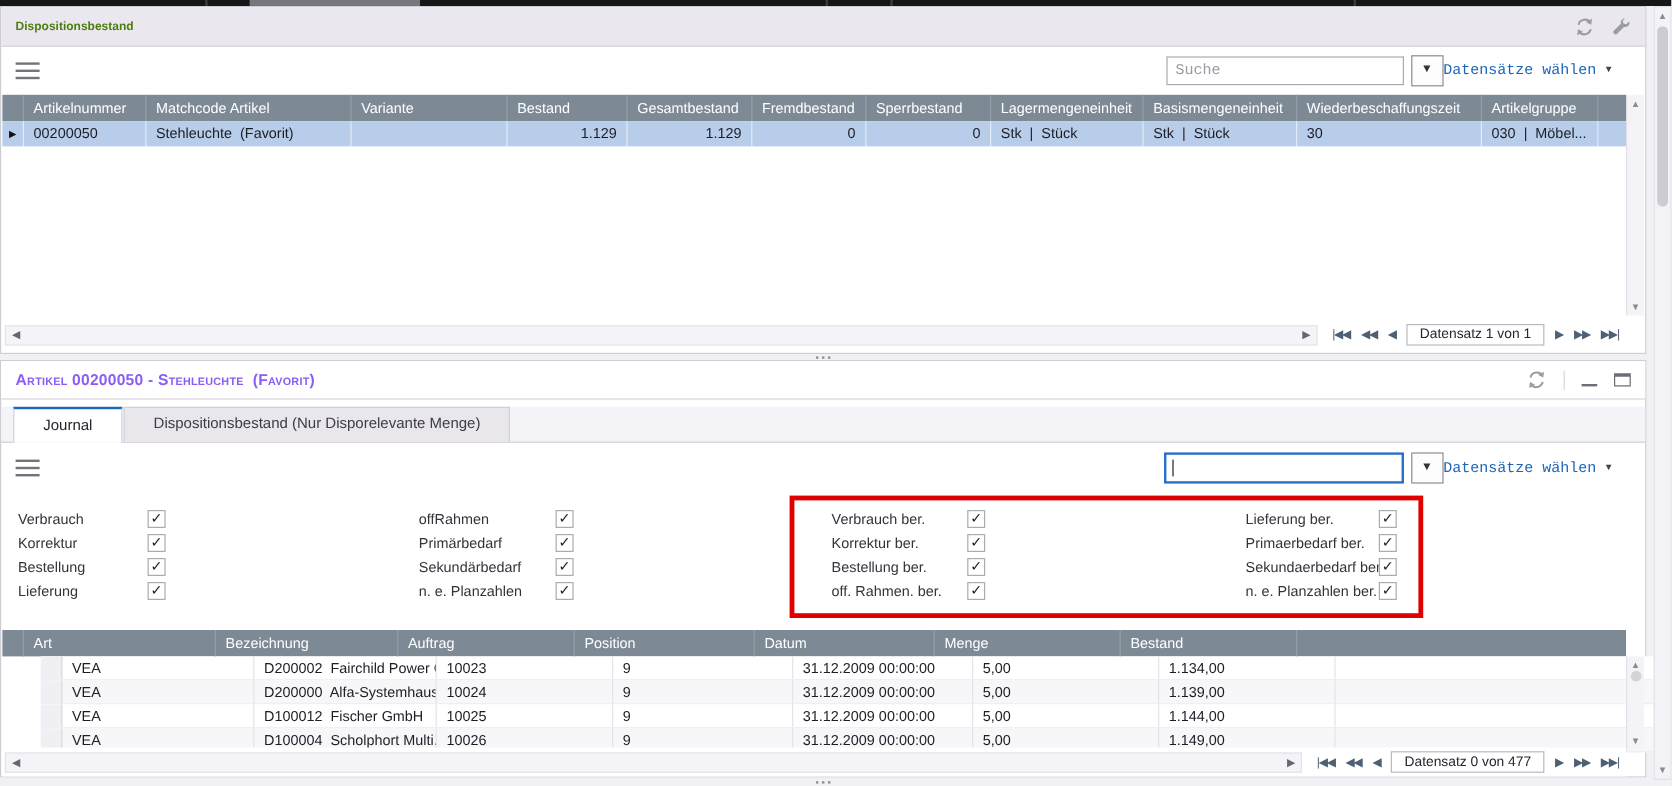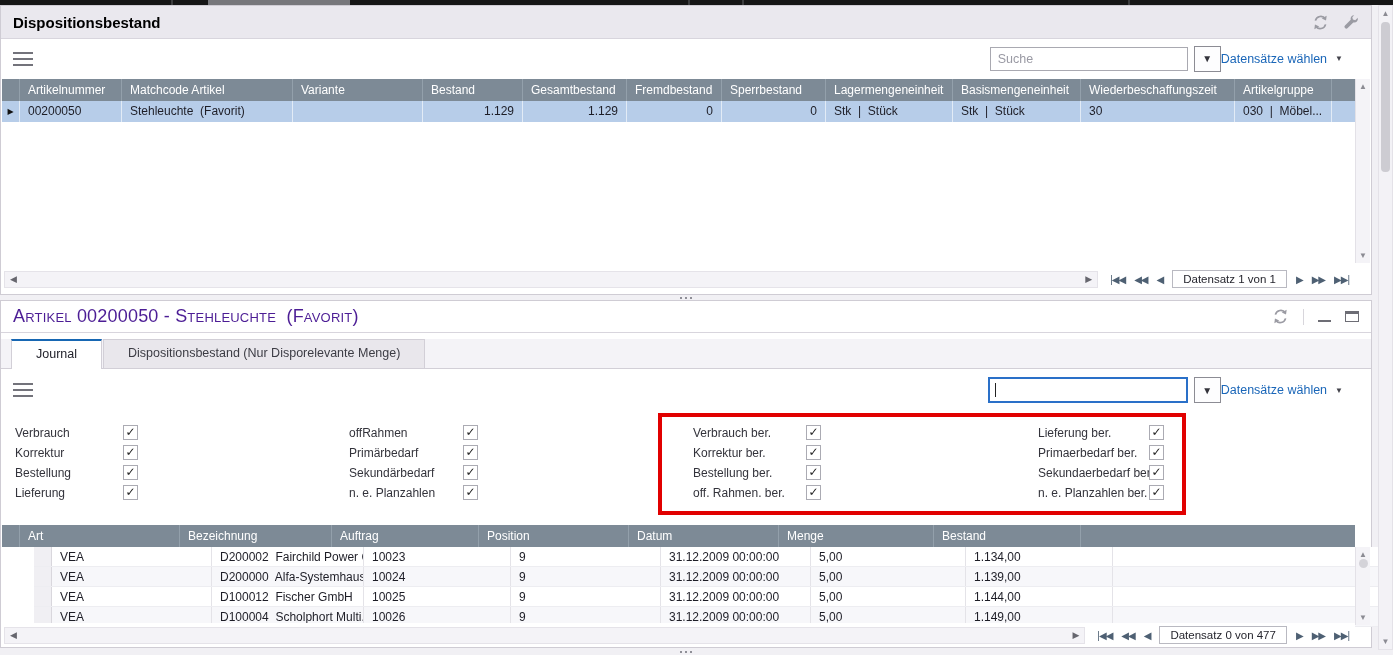--- a/index.html
+++ b/index.html
@@ -14,35 +14,35 @@
 
   
   .panel { position:absolute; left:0; width:1372px; background:#fff; border:1px solid #cfccd4; }
   .top-panel { top:5px; height:290px; }
   .detail-panel { top:300px; height:348px; }
 
   .panel-header { position:absolute; left:0; top:0; right:0; height:33px; display:flex; align-items:center;
                   padding:0 12px; border-bottom:1px solid #d8d5dd; }
   .top-panel .panel-header { background:#eae8ee; }
   .detail-panel .panel-header { background:#fff; height:32px; }
-  .panel-title { font-size:15px; font-weight:bold; color:#000000; white-space:pre; }
-  .detail-title { font-size:18px; font-weight:normal; color:#4c1d95; font-variant:small-caps; letter-spacing:.2px; }
+  .panel-title { font-size:10px; font-weight:bold; color:#4d7c0f; white-space:pre; }
+  .detail-title { font-size:13px; font-weight:bold; color:#8b5cf6; font-variant:small-caps; letter-spacing:.2px; }
   .hdr-icons { margin-left:auto; display:flex; align-items:center; gap:14px; }
   .vsep { width:1px; height:16px; background:#d8d6dc; }
   .icon-btn { display:flex; align-items:center; justify-content:center; cursor:pointer; }
   .min-glyph { width:13px; height:11px; border-bottom:2px solid #6d6d75; }
   .max-glyph { width:14px; height:11px; border:1px solid #6d6d75; border-top:3px solid #6d6d75; background:#fff; }
 
   
   .toolbar { position:absolute; left:0; right:16px; display:flex; align-items:center; padding:0 12px; }
   .top-panel .toolbar { top:33px; height:39px; }
   .detail-panel .toolbar { top:68px; height:42px; }
   .hamb { width:20px; height:14px; display:flex; flex-direction:column; justify-content:space-between; cursor:pointer; }
   .hamb i { display:block; height:2px; background:#73737b; }
-  .tb-right { margin-left:auto; display:flex; align-items:center; }
+  .tb-right { margin-left:auto; display:flex; align-items:center;font-family:Liberation Mono, monospace; }
   .search-box { width:198px; height:24px; border:1px solid #a9a9b1; font-size:12.5px; padding:0 7px; color:#333;
                 font-family:inherit; outline:none; }
   .search-box::placeholder { color:#9a9aa4; }
   .search-box.focused { border:2px solid #2a70c8; height:26px; width:200px; position:relative; }
   .focus-wrap { position:relative; }
   .focus-wrap .caret-line { position:absolute; left:7px; top:6px; width:1px; height:14px; background:#222; }
   .dd-btn { width:27px; height:26px; border:1px solid #8c8c94; background:#fdfdfe; margin-left:6px;
             display:flex; align-items:center; justify-content:center; font-size:10px; color:#33333b; cursor:pointer; }
   .link { margin-left:0; font-size:12.5px; color:#1a66b8; cursor:pointer; white-space:nowrap; }
   .link-caret { font-size:8px; color:#44444c; margin-left:8px; cursor:pointer; }

